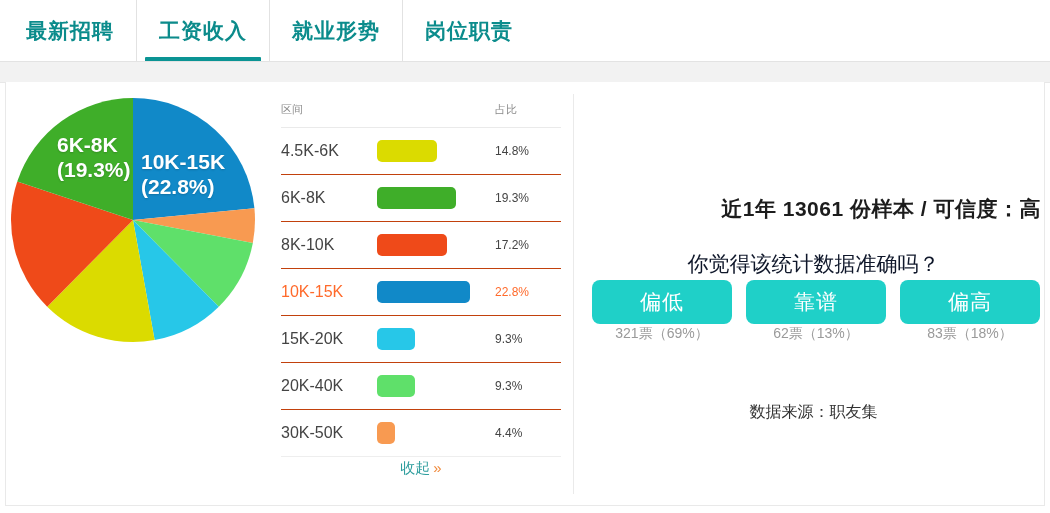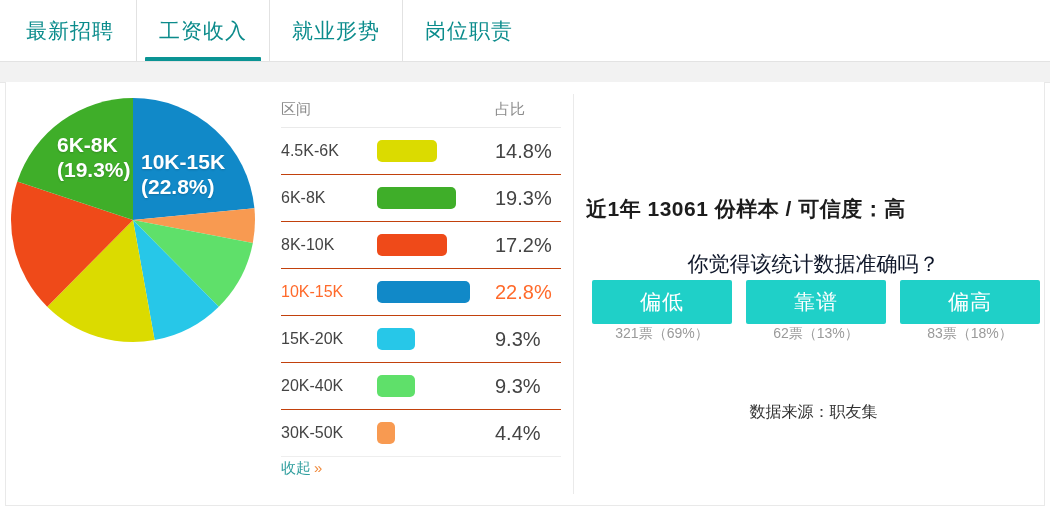--- a/index.html
+++ b/index.html
@@ -16,21 +16,21 @@
     position:absolute;left:0;top:0;width:1050px;height:62px;
     background:#ffffff;
     box-sizing:border-box;
   }
   .tabs{display:flex;align-items:flex-end;height:62px;padding-left:4px;}
   .tab{
     position:relative;
     height:62px;
     display:flex;align-items:center;justify-content:center;
     padding:0 22px;
-    font-size:21px;font-weight:normal;color:#0b8c8c;
+    font-size:21px;font-weight:bold;color:#0b8c8c;
     letter-spacing:1px;
     box-sizing:border-box;
     cursor:pointer;
     white-space:nowrap;
   }
   .tab + .tab{border-left:1px solid #e2e2e2;}
   .tab.active{color:#0c8b8b;}
   .tab.active::after{
     content:"";position:absolute;left:8px;right:8px;bottom:0;
     height:5px;background:#0b9494;border-radius:1px;
@@ -67,58 +67,58 @@
   .trow{
     display:flex;align-items:center;
     height:47px;
     border-bottom:1px solid #c2410c;
     box-sizing:border-box;
   }
   .trow.head{height:36px;border-bottom:1px solid #eaeaea;}
   .trow.last{border-bottom:1px solid #eeeeee;}
   .c-range{width:96px;font-size:16px;color:#444;white-space:nowrap;}
   .c-bar{flex:1;position:relative;height:24px;}
-  .c-pct{width:66px;text-align:left;font-size:20px;color:#444;}
-  .trow.head .c-range,.trow.head .c-pct{color:#8b8b8b;font-size:15px;}
+  .c-pct{width:66px;text-align:left;font-size:12px;color:#444;}
+  .trow.head .c-range,.trow.head .c-pct{color:#8b8b8b;font-size:11px;}
   .trow.hl .c-range,.trow.hl .c-pct{color:#ff6a2b;}
   .bar{
     position:absolute;left:0;top:1px;height:22px;border-radius:5px;
   }
   .collapse{
     position:absolute;left:275px;top:377px;width:280px;
-    text-align:left;font-size:15px;color:#2f9e9e;cursor:pointer;
+    text-align:center;font-size:15px;color:#2f9e9e;cursor:pointer;
   }
   .collapse .arrow{color:#f08a3c;padding-left:3px;}
 
   
   .vdiv{
     position:absolute;left:567px;top:12px;width:1px;height:400px;
     background:#eaeaea;
   }
 
   
   .right{position:absolute;left:580px;top:0;width:455px;height:424px;}
   .sample-title{
-    position:absolute;left:0;top:113px;width:455px;text-align:left;
+    position:absolute;left:0;top:113px;width:455px;text-align:right;
     font-size:21px;font-weight:bold;color:#1c1c1c;letter-spacing:.5px;
     white-space:nowrap;
   }
   .question{
     position:absolute;left:0;top:168px;width:455px;text-align:center;
     font-size:21px;color:#0f172a;
   }
   .votes{
     position:absolute;left:6px;top:198px;width:448px;
     display:flex;justify-content:space-between;
   }
   .vote{width:140px;text-align:center;}
   .vbtn{
     display:block;width:140px;height:44px;line-height:44px;
     background:#1fd0c8;color:#ffffff;
-    border-radius:2px;
+    border-radius:8px;
     font-size:21px;font-weight:500;
     box-sizing:border-box;cursor:pointer;
     letter-spacing:1px;
   }
   .vcount{
     margin-top:1px;font-size:14px;color:#9a9a9a;white-space:nowrap;
   }
   .source{
     position:absolute;left:0;top:320px;width:455px;text-align:center;
     font-size:16px;color:#333;

